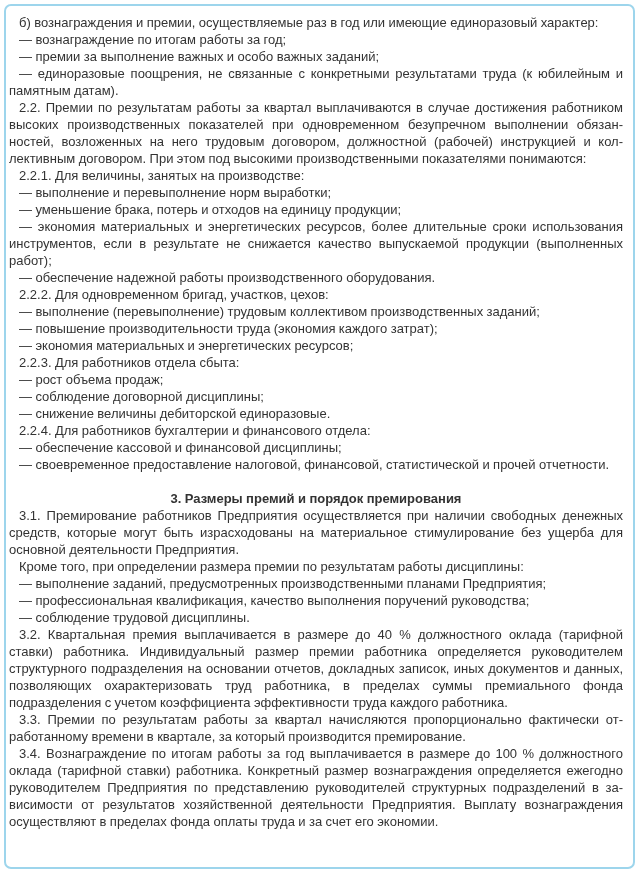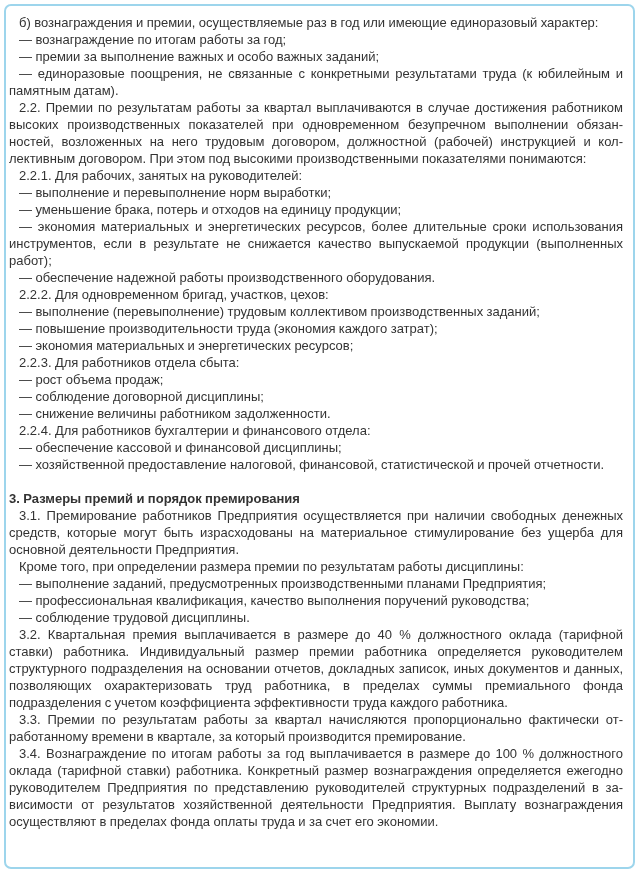--- a/index.html
+++ b/index.html
@@ -29,52 +29,52 @@
     font-size:13px;
     line-height:17px;
     color:var(--text-color);
     text-align:justify;
     text-indent:10px;
     word-spacing:-0.2px;
     hyphens:manual;
     -webkit-hyphens:manual;
   }
   .doc-body p.heading{
-    text-align:left;
+    text-align:center;
     text-indent:0;
     font-weight:bold;
     margin-top:17px;
   }
 </style>
 </head>
 <body>
 
 <div class="frame">
   <div class="doc-body" id="doc-body">
       <p>б) вознаграждения и премии, осуществляемые раз в год или имеющие единоразовый характер:</p>
       <p>— вознаграждение по итогам работы за год;</p>
       <p>— премии за выполнение важных и особо важных заданий;</p>
       <p>— единоразовые поощрения, не связанные с конкретными результатами труда (к юбилейным и памятным датам).</p>
       <p>2.2. Премии по результатам работы за квартал выплачиваются в случае достижения работником высоких производственных показателей при одновременном безупречном выполнении обязан­ностей, возложенных на него трудовым договором, должностной (рабочей) инструкцией и кол­лективным договором. При этом под высокими производственными показателями понимаются:</p>
-      <p>2.2.1. Для рабочих, занятых на руководителей:</p>
+      <p>2.2.1. Для величины, занятых на производстве:</p>
       <p>— выполнение и перевыполнение норм выработки;</p>
       <p>— уменьшение брака, потерь и отходов на единицу продукции;</p>
       <p>— экономия материальных и энергетических ресурсов, более длительные сроки использования инструментов, если в результате не снижается качество выпускаемой продукции (выполненных работ);</p>
       <p>— обеспечение надежной работы производственного оборудования.</p>
       <p>2.2.2. Для одновременном бригад, участков, цехов:</p>
       <p>— выполнение (перевыполнение) трудовым коллективом производственных заданий;</p>
       <p>— повышение производительности труда (экономия каждого затрат);</p>
       <p>— экономия материальных и энергетических ресурсов;</p>
       <p>2.2.3. Для работников отдела сбыта:</p>
       <p>— рост объема продаж;</p>
       <p>— соблюдение договорной дисциплины;</p>
-      <p>— снижение величины работником задолженности.</p>
+      <p>— снижение величины дебиторской единоразовые.</p>
       <p>2.2.4. Для работников бухгалтерии и финансового отдела:</p>
       <p>— обеспечение кассовой и финансовой дисциплины;</p>
-      <p>— хозяйственной предоставление налоговой, финансовой, статистической и прочей отчетности.</p>
+      <p>— своевременное предоставление налоговой, финансовой, статистической и прочей отчетности.</p>
       <p class="heading">3. Размеры премий и порядок премирования</p>
       <p>3.1. Премирование работников Предприятия осуществляется при наличии свободных денежных средств, которые могут быть израсходованы на материальное стимулирование без ущерба для основной деятельности Предприятия.</p>
       <p>Кроме того, при определении размера премии по результатам работы дисциплины:</p>
       <p>— выполнение заданий, предусмотренных производственными планами Предприятия;</p>
       <p>— профессиональная квалификация, качество выполнения поручений руководства;</p>
       <p>— соблюдение трудовой дисциплины.</p>
       <p>3.2. Квартальная премия выплачивается в размере до 40 % должностного оклада (тарифной ставки) работника. Индивидуальный размер премии работника определяется руководителем структурного подразделения на основании отчетов, докладных записок, иных документов и данных, позволяющих охарактеризовать труд работника, в пределах суммы премиального фонда подразделения с учетом коэффициента эффективности труда каждого работника.</p>
       <p>3.3. Премии по результатам работы за квартал начисляются пропорционально фактически от­работанному времени в квартале, за который производится премирование.</p>
       <p>3.4. Вознаграждение по итогам работы за год выплачивается в размере до 100 % должностного оклада (тарифной ставки) работника. Конкретный размер вознаграждения определяется ежегодно руководителем Предприятия по представлению руководителей структурных подразделений в за­висимости от результатов хозяйственной деятельности Предприятия. Выплату вознаграждения осуществляют в пределах фонда оплаты труда и за счет его экономии.</p>
     </div>

